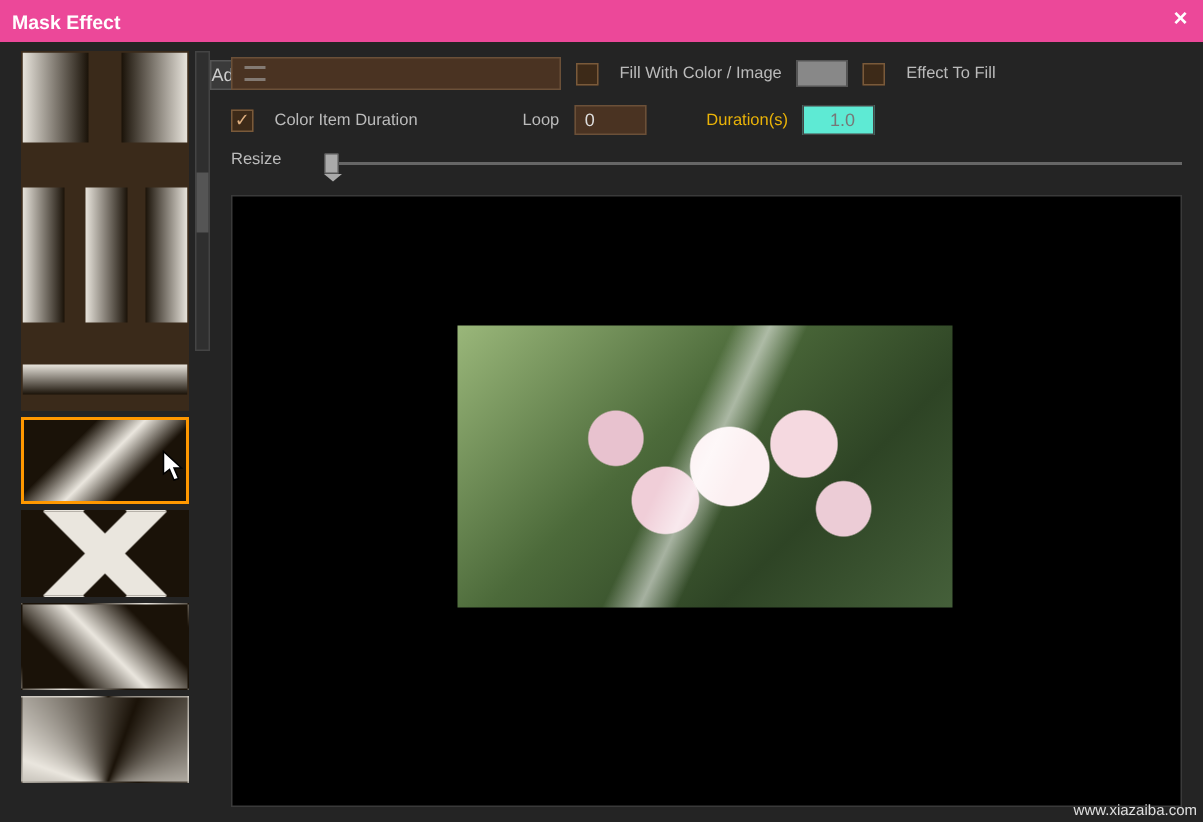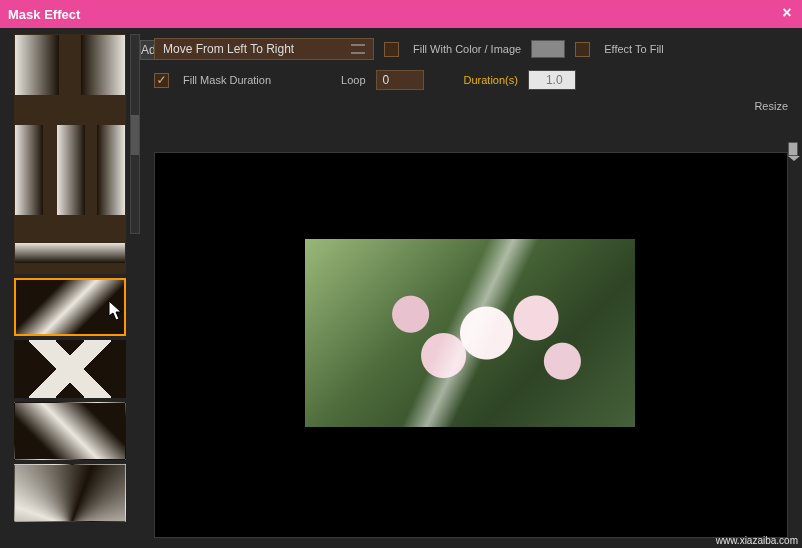--- a/index.html
+++ b/index.html
@@ -151,31 +151,30 @@
   }
   .num-input {
     width: 48px; height: 20px;
     background: #4a3322;
     border: 1px solid #6b5038;
     color: #ddd;
     padding: 0 6px;
     font-size: 12px;
   }
   .num-input.disabled {
-    background: #e5e5e5;
+    background: #5eead4;
     border-color: #444;
     color: #777;
     padding-left: 17px;
   }
   .slider-row {
     display: flex;
-    align-items: flex-end;
+    align-items: flex-start;
     gap: 28px;
     margin-bottom: 12px;
-    flex-direction: column;
   }
   .slider {
     flex: 1;
     height: 18px;
     position: relative;
   }
   .slider-track {
     position: absolute;
     left: 0; right: 0;
     top: 8px;
@@ -291,33 +290,32 @@
         <div class="scroll-thumb"></div>
       </div>
     </div>
     <div class="add-btn">Add</div>
   </div>
 
   <div class="content">
 
     <div class="row">
       <div class="dropdown">
-        <span>Move From Left To Right</span>
         <span class="dd-arrow"></span>
       </div>
       <span class="checkbox"></span>
       <span class="label">Fill With Color / Image</span>
       <span class="swatch"></span>
       <span class="checkbox"></span>
       <span class="label">Effect To Fill</span>
     </div>
 
     <div class="row">
       <span class="checkbox checked"></span>
-      <span class="label">Fill Mask Duration</span>
+      <span class="label">Color Item Duration</span>
       <span style="width:50px"></span>
       <span class="label">Loop</span>
       <input class="num-input" value="0" style="">
       <span style="width:20px"></span>
       <span class="label disabled">Duration(s)</span>
       <input class="num-input disabled" value="1.0" style="">
     </div>
 
     <div class="slider-row">
       <span class="label">Resize</span>

